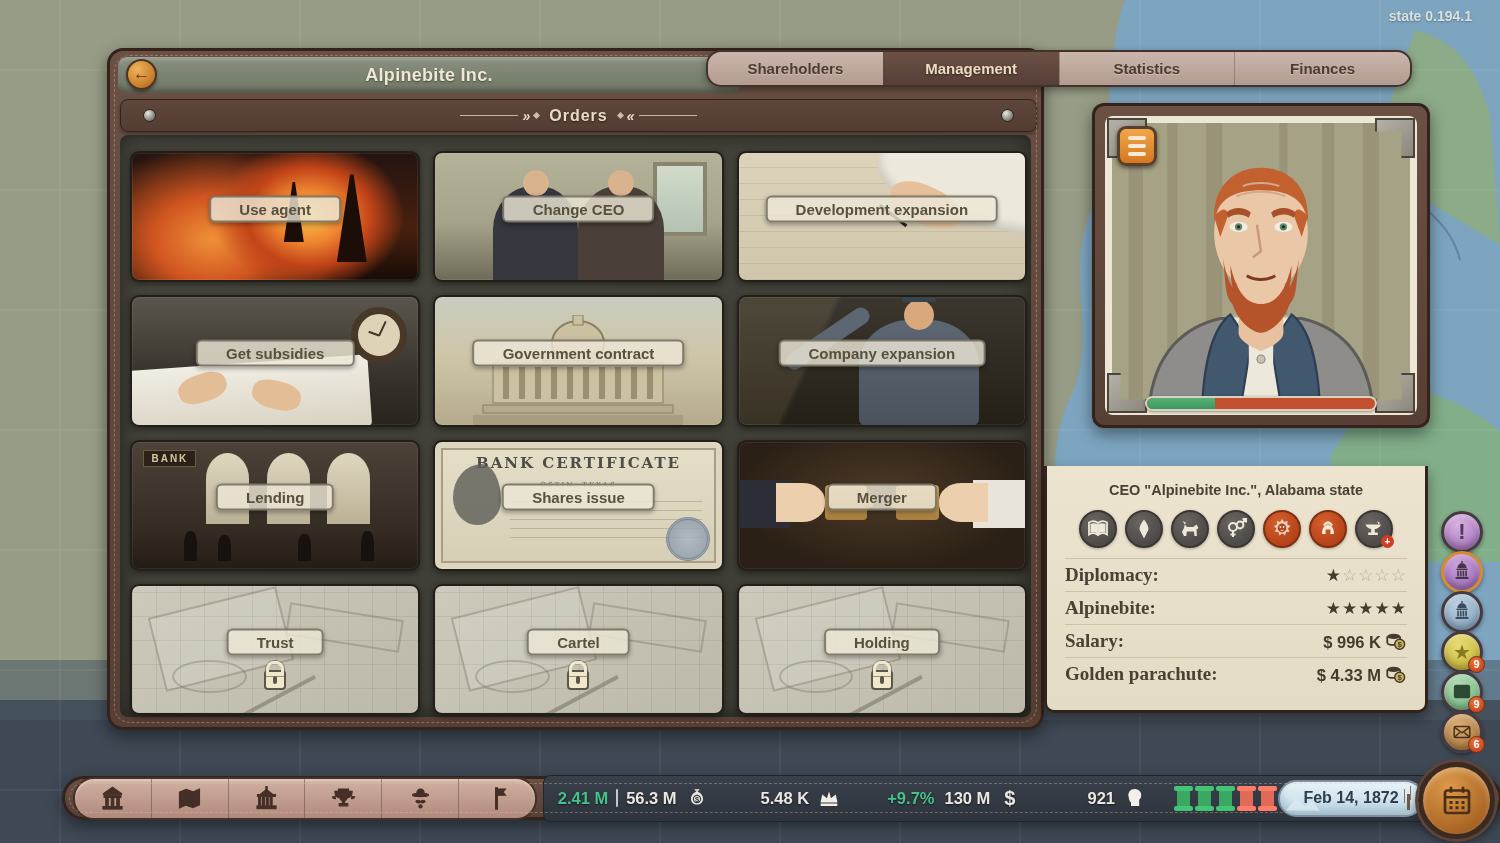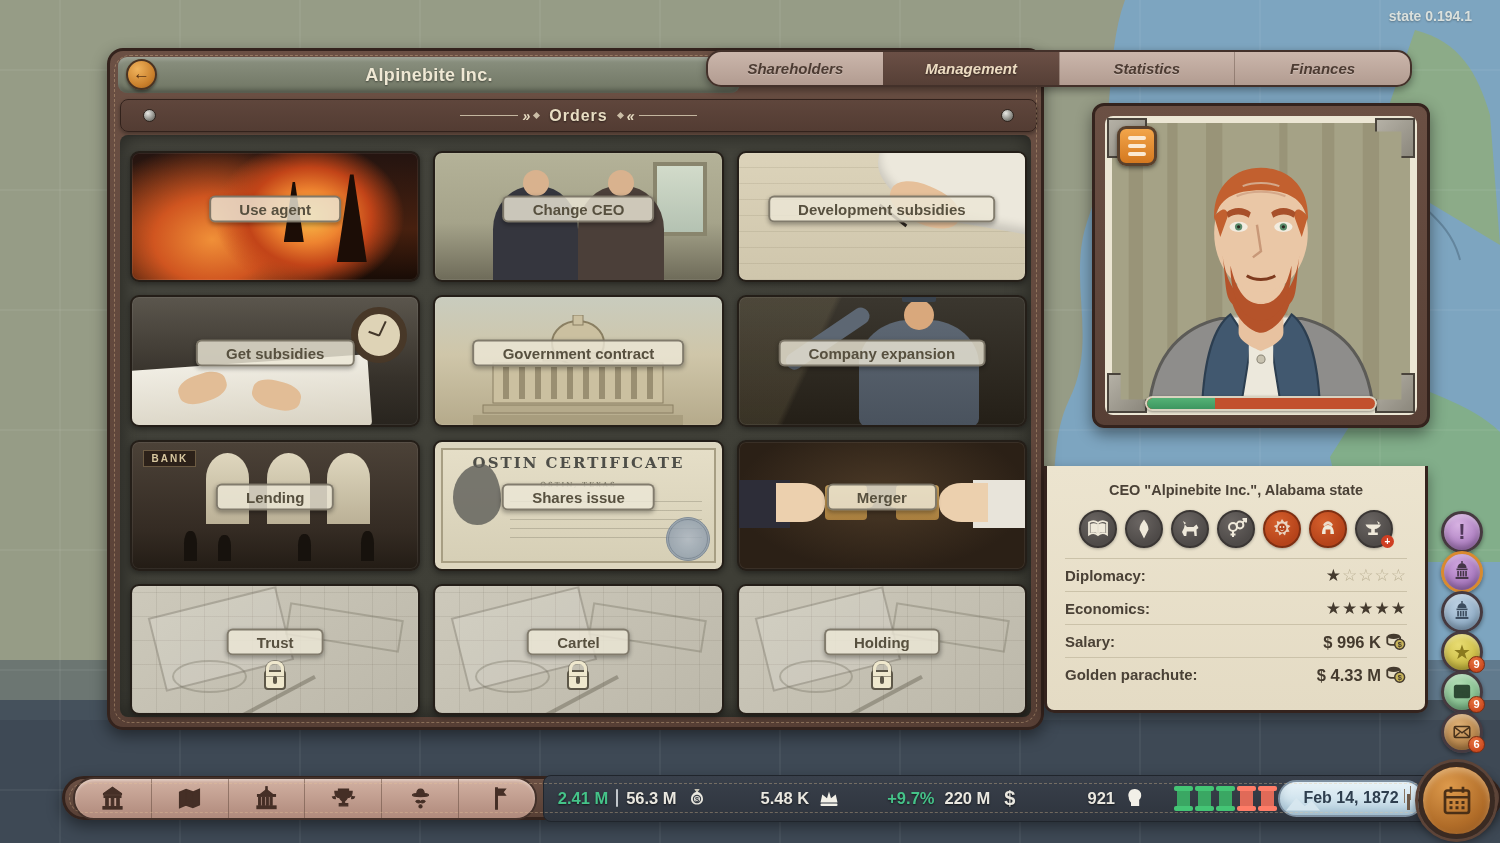--- a/index.html
+++ b/index.html
@@ -31,21 +31,21 @@
   .screw { position:absolute; top:9px; width:13px; height:13px; border-radius:50%; background:radial-gradient(circle at 35% 30%,#e8e8e4,#8c8c86 60%,#55544e); border:1px solid #2e241e; }
   .screw-l { left:22px; } .screw-r { right:22px; }
   .orn { display:flex; align-items:center; gap:4px; }
   .orn .line { width:58px; height:1px; background:rgba(232,221,195,.75); }
   .orn .dia { width:5px; height:5px; background:rgba(232,221,195,.8); transform:rotate(45deg); }
   .chev-l::after { content:"»"; color:#e8ddc3; font-size:14px; font-weight:bold; }
   .chev-r::before { content:"«"; color:#e8ddc3; font-size:14px; font-weight:bold; }
 
   
   .tabbar { position:absolute; left:706px; top:50px; width:706px; height:37px; display:flex; background:linear-gradient(180deg,#cbb6ab,#b29c91); border:2px solid #43312a; border-radius:15px; overflow:hidden; box-shadow:0 3px 8px rgba(0,0,0,.4); z-index:8; }
-  .tab { flex:1; display:flex; align-items:center; justify-content:center; font-size:15px; font-weight:bold; color:#4c3b32; cursor:pointer; border-left:1px solid rgba(90,70,60,.4); text-shadow:0 1px 0 rgba(255,255,255,.25);font-style:italic; }
+  .tab { flex:1; display:flex; align-items:center; justify-content:center; font-size:15px; font-weight:bold; color:#4c3b32; cursor:pointer; border-left:1px solid rgba(90,70,60,.4); text-shadow:0 1px 0 rgba(255,255,255,.25); }
   .tab:first-child { border-left:none; }
   .tab.active { background:linear-gradient(180deg,#6b5046,#563f36); color:#eddcc2; text-shadow:0 1px 2px rgba(0,0,0,.5); }
 
   
   .cards-grid { position:absolute; left:20px; top:100px; width:897px; height:564px; display:grid; grid-template-columns:repeat(3,1fr); grid-template-rows:repeat(4,1fr); gap:13px; z-index:3; }
   .card { position:relative; border-radius:9px; border:2px solid #241e18; overflow:hidden; cursor:pointer; box-shadow:0 2px 6px rgba(0,0,0,.45), inset 0 0 0 1px rgba(255,255,255,.07); }
   .chip { position:absolute; left:50%; top:44%; transform:translate(-50%,-50%); background:rgba(236,231,214,.82); border:2px solid rgba(110,104,90,.85); border-radius:6px; padding:3px 28px; font-size:15px; font-weight:bold; color:#57503f; white-space:nowrap; box-shadow:0 2px 4px rgba(0,0,0,.3); z-index:4; }
 
   
   .art-fire { background:radial-gradient(95px 75px at 62% 50%,#f8c04a 0%,#ee8430 35%,#c24418 65%,rgba(70,22,8,0) 100%),radial-gradient(130px 95px at 28% 68%,#f09038 0%,#d05520 45%,rgba(60,20,8,0) 100%),linear-gradient(180deg,#241410,#47200f 60%,#180c06); }
@@ -137,21 +137,21 @@
   .ceo-header { position:absolute; left:0; top:0; right:0; height:37px; background:linear-gradient(180deg,#63483e,#533c33); border:3px solid #34231d; border-radius:12px 12px 4px 4px; display:flex; align-items:center; justify-content:center; gap:10px; box-shadow:0 3px 8px rgba(0,0,0,.4); z-index:3; }
   .ceo-body { position:absolute; left:4px; right:4px; top:34px; bottom:0; background:linear-gradient(180deg,#ece4cf,#e4dbc4); border:3px solid #34231d; border-top:none; border-radius:0 0 10px 10px; padding:14px 18px 8px; box-shadow:0 6px 14px rgba(0,0,0,.4); }
   .ceo-role { text-align:center; font-size:14.5px; font-weight:bold; color:#4a4136; margin-top:2px; }
   .traits { display:flex; justify-content:center; gap:8px; margin-top:12px; }
   .trait { width:38px; height:38px; border-radius:50%; background:radial-gradient(circle at 38% 30%,#6a6562,#4e4a48 70%); border:2px solid #3a3634; display:flex; align-items:center; justify-content:center; position:relative; box-shadow:0 1px 3px rgba(0,0,0,.3); }
   .trait.red { background:radial-gradient(circle at 38% 30%,#d55f2c,#b5431a 70%); border-color:#7e2f12; }
   .trait svg { width:24px; height:24px; fill:#efe9da; }
   .trait .plus { position:absolute; right:-3px; bottom:-2px; width:13px; height:13px; border-radius:50%; background:#cf3f23; color:#fff; font-size:10px; font-weight:bold; line-height:13px; text-align:center; }
   .stats-list { margin-top:10px; }
   .stat-row { display:flex; align-items:center; justify-content:space-between; height:33px; border-top:1px solid #cbc2a9; }
-  .stat-label { font-size:15px; font-weight:bold; color:#4a4136; }
+  .stat-label { font-size:19px; font-weight:bold; color:#4a4136;font-family:Liberation Serif, serif; }
   .stars { font-size:17px; letter-spacing:1px; }
   .stars-filled { color:#443a2e; } .stars-empty { color:#b9af93; }
   .stat-value { display:flex; align-items:flex-end; gap:4px; font-size:16.5px; font-weight:bold; color:#443a2e; }
   .coins-icon svg { width:22px; height:22px; display:block; }
 
   
   .side-buttons { position:absolute; left:1441px; top:511px; display:flex; flex-direction:column; gap:0; z-index:9; }
   .sb { position:relative; width:42px; height:42px; border-radius:50%; border:3px solid #463a40; margin-bottom:-2px; cursor:pointer; display:flex; align-items:center; justify-content:center; box-shadow:inset 0 3px 4px rgba(255,255,255,.35), inset 0 -4px 6px rgba(0,0,0,.25), 0 2px 4px rgba(0,0,0,.4); }
   .sb svg { width:22px; height:22px; fill:#453548; }
   .sb.purple { background:radial-gradient(circle at 40% 30%,#d7b2e2,#a878bd 75%); }
@@ -270,21 +270,21 @@
         <div class="pane"></div>
         <div class="fig f1"></div>
         <div class="fig f2"></div>
         <div class="chip">Change CEO</div>
       </div>
 
       <div class="card art-strategy">
         <div class="sleeve"></div>
         <div class="hand"></div>
         <div class="pen"></div>
-        <div class="chip">Development subsidies</div>
+        <div class="chip">Development expansion</div>
       </div>
 
       <div class="card art-subsidies">
         <div class="paper"></div>
         <div class="s-hand h1"></div>
         <div class="s-hand h2"></div>
         <div class="clock"></div>
         <div class="chip">Get subsidies</div>
       </div>
 
@@ -325,21 +325,21 @@
         <div class="arch a3"></div>
         <div class="pp p1"></div>
         <div class="pp p2"></div>
         <div class="pp p3"></div>
         <div class="pp p4"></div>
         <div class="chip">Lending</div>
       </div>
 
       <div class="card art-shares">
         <div class="cert-inner"></div>
-        <div class="cert-title">OSTIN CERTIFICATE</div>
+        <div class="cert-title">BANK CERTIFICATE</div>
         <div class="cert-sub">OSTIN, TEXAS</div>
         <div class="cert-lines"></div>
         <div class="eagle"></div>
         <div class="seal"></div>
         <div class="chip">Shares issue</div>
       </div>
 
       <div class="card art-merger">
         <div class="m-sleeve left"></div>
         <div class="m-sleeve right"></div>
@@ -504,21 +504,21 @@
             </svg>
             <span class="plus">+</span>
           </span>
       </div>
       <div class="stats-list">
         <div class="stat-row">
           <span class="stat-label">Diplomacy:</span>
           <span class="stars"><span class="stars-filled">★</span><span class="stars-empty">☆☆☆☆</span></span>
         </div>
         <div class="stat-row">
-          <span class="stat-label">Economics:</span>
+          <span class="stat-label">Alpinebite:</span>
           <span class="stars"><span class="stars-filled">★★★★★</span><span class="stars-empty"></span></span>
         </div>
         <div class="stat-row">
           <span class="stat-label">Salary:</span>
           <span class="stat-value">
               <span>$ 996 K</span>
               <span class="coins-icon">
                 <svg viewBox="0 0 24 24">
                   <ellipse cx="9.5" cy="7" rx="7" ry="2.8" fill="#443a2e"></ellipse>
                   <path d="M2.5 7v6.5c0 1.6 3.1 2.8 7 2.8s7-1.2 7-2.8V7" fill="none" stroke="#443a2e" stroke-width="2"></path>
@@ -663,21 +663,21 @@
 
       <span class="st" style="margin-left:52px">5.48 K</span>
       <span class="micon">
           <svg viewBox="0 0 24 24">
             <path d="M3.5 16.5l1.8-8 4.7 3.8L12 5.5l2 6.8 4.7-3.8 1.8 8z" fill="#f2f0e8"></path>
             <rect x="3.5" y="17.5" width="17" height="2.4" rx="1" fill="#f2f0e8"></rect>
           </svg>
         </span>
 
       <span class="st green-txt" style="margin-left:46px">+9.7%</span>
-      <span class="st" style="margin-left:10px">220 M</span>
+      <span class="st" style="margin-left:10px">130 M</span>
       <span class="st" style="margin-left:14px; font-size:20px">$</span>
 
       <span class="st" style="margin-left:72px">921</span>
       <span class="micon">
           <svg viewBox="0 0 24 24">
             <path d="M12 3a6.2 6.2 0 016.2 6.2c0 2-0.8 3.5-2 4.6V20H8v-3.4c-1.4-1.2-2.2-3-2.2-5A6.2 6.2 0 0112 3z" fill="#f2f0e8"></path>
           </svg>
         </span>
 
       <span class="spools">

